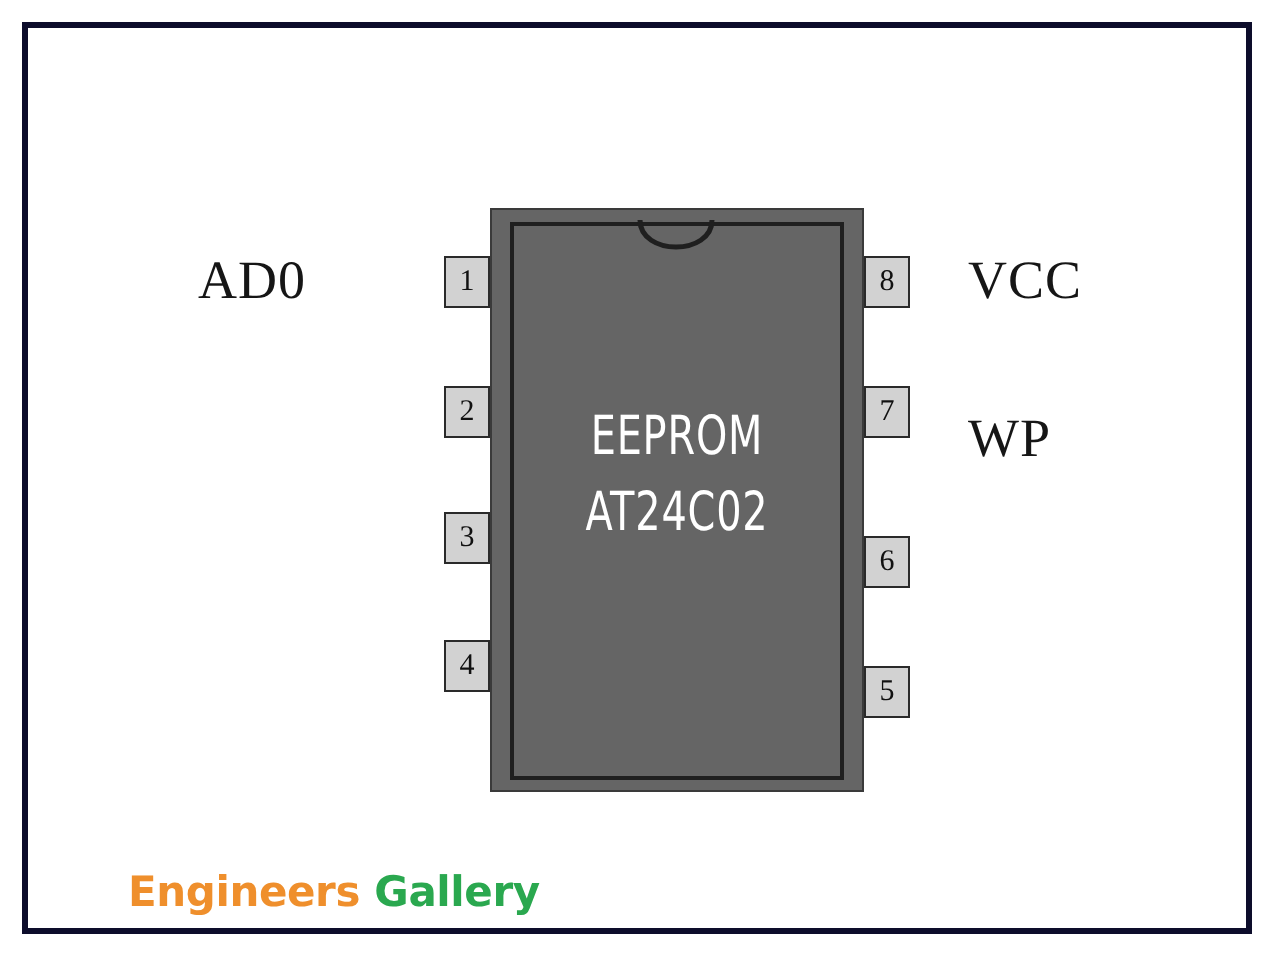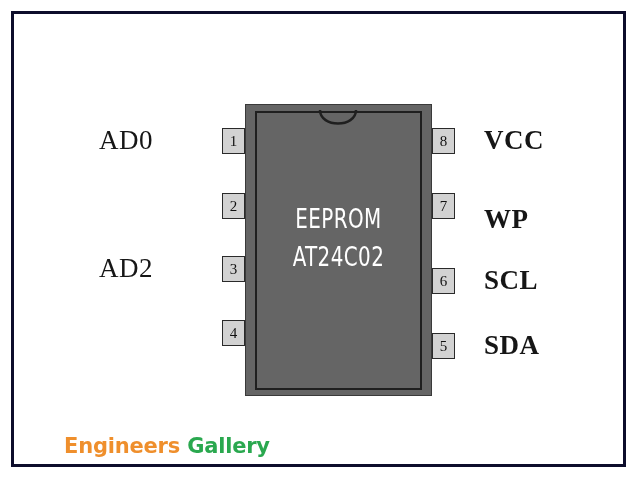--- a/index.html
+++ b/index.html
@@ -110,21 +110,20 @@
     white-space: nowrap;
     line-height: 1;
   }
   .pin-label.left {
     right: 470px;
     text-align: right;
   }
   .pin-label.right {
     left: 470px;
     text-align: right;
-    font-weight: bold;
   }
 
   
   #logo {
     position: absolute;
     left: 50px;
     top: 420px;
     font-family: "DejaVu Sans", "Liberation Sans", sans-serif;
     font-size: 21px;
     font-weight: bold;
@@ -158,25 +157,22 @@
     <div class="pin-box left" style="top:179px">2</div>
     <div class="pin-box left" style="top:242px">3</div>
     <div class="pin-box left" style="top:306px">4</div>
 
     <div class="pin-box right" style="top:114px">8</div>
     <div class="pin-box right" style="top:179px">7</div>
     <div class="pin-box right" style="top:254px">6</div>
     <div class="pin-box right" style="top:319px">5</div>
 
     <div class="pin-label left" style="top:113px">AD0</div>
-    <div class="pin-label left" style="top:241px">AD2</div>
 
     <div class="pin-label right" style="top:113px">VCC</div>
     <div class="pin-label right" style="top:192px">WP</div>
-    <div class="pin-label right" style="top:253px">SCL</div>
-    <div class="pin-label right" style="top:318px">SDA</div>
 
     <div id="logo">
       <span class="word-a">Engineers</span><span>&nbsp;</span><span class="word-b">Gallery</span>
     </div>
 
   </div>
 </div>
 
 </body></html>

